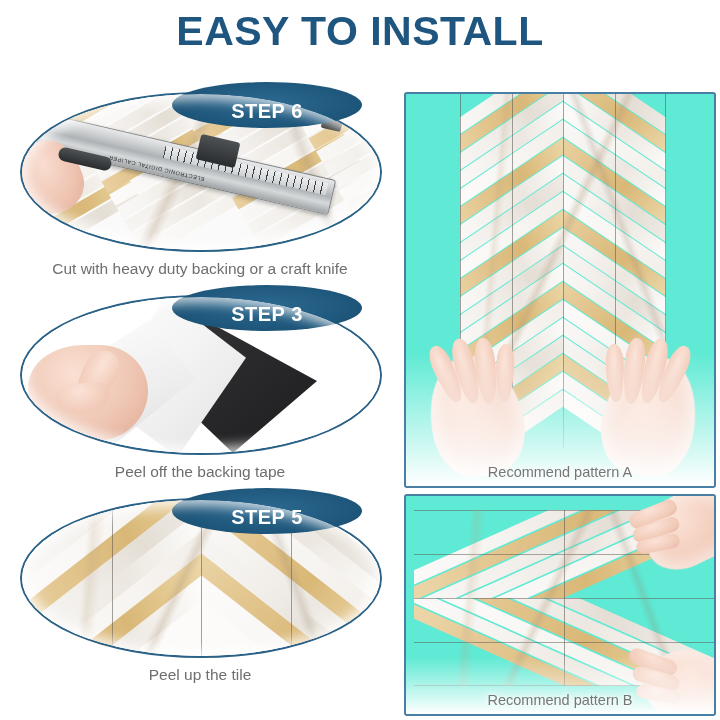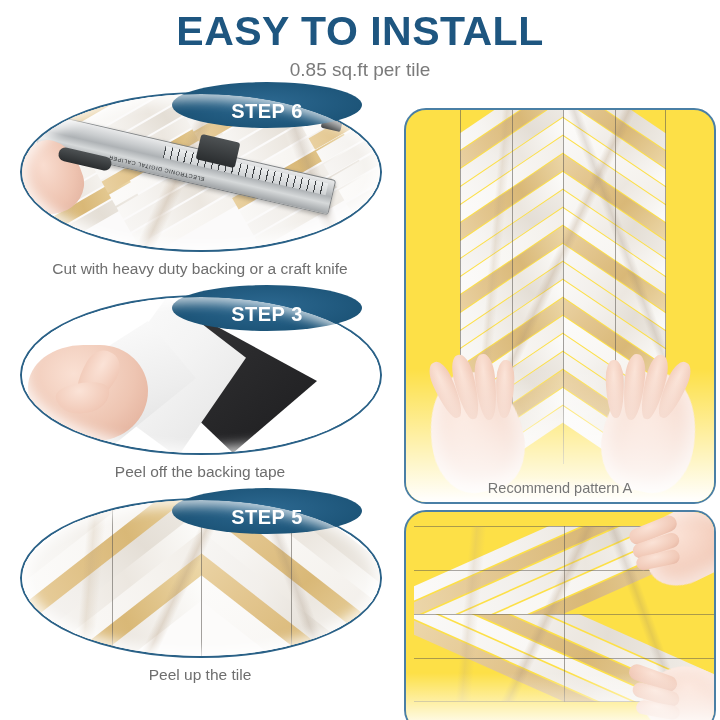--- a/index.html
+++ b/index.html
@@ -133,24 +133,23 @@
       linear-gradient(115deg, rgba(176,150,120,0) 44%, rgba(176,150,120,0.30) 46%, rgba(176,150,120,0) 48%),
       linear-gradient(70deg, rgba(150,130,110,0) 70%, rgba(150,130,110,0.22) 72%, rgba(150,130,110,0) 74%),
       linear-gradient(95deg, rgba(190,165,130,0) 18%, rgba(190,165,130,0.22) 20%, rgba(190,165,130,0) 23%);
     pointer-events: none;
   }
 
   
   .panel {
     position: absolute;
     border: 2px solid #4a7fa5;
-    border-radius: 22px;
-    background: #fde047;
-    overflow: hidden;
-    margin-top: 16px;
+    border-radius: 3px;
+    background: #5eead4;
+    overflow: hidden;
   }
   .panel-a { left: 404px; top: 92px; width: 312px; height: 396px; }
   .panel-b { left: 404px; top: 494px; width: 312px; height: 222px; }
 
   .panel-label {
     position: absolute;
     left: 0; bottom: 6px;
     width: 100%;
     text-align: center;
     font-size: 14.5px;
@@ -287,21 +286,20 @@
     z-index: 7;
   }
 </style>
 </head>
 <body>
 
 <div id="page">
 
   <div class="header">
     <div class="title">EASY TO INSTALL</div>
-    <div class="subtitle">0.85 sq.ft per tile</div>
   </div>
 
   <div class="steps-col">
 
     <div class="step-block step-1">
       <div class="oval-frame">
         <div class="oval-inner">
           <div class="scene">
 
             <div class="chev-field">
@@ -555,15 +553,16 @@
     <div class="finger" style="right:36px;top:10px;width:50px;height:16px;border-radius:8px;transform:rotate(-22deg);"></div>
     <div class="finger" style="right:34px;top:26px;width:48px;height:15px;border-radius:8px;transform:rotate(-18deg);"></div>
     <div class="finger" style="right:34px;top:41px;width:44px;height:14px;border-radius:8px;transform:rotate(-12deg);"></div>
 
     <div class="hand" style="right:-26px;bottom:-10px;width:96px;height:72px;transform:rotate(22deg);"></div>
     <div class="finger" style="right:36px;bottom:44px;width:50px;height:16px;border-radius:8px;transform:rotate(20deg);"></div>
     <div class="finger" style="right:34px;bottom:28px;width:48px;height:15px;border-radius:8px;transform:rotate(16deg);"></div>
     <div class="finger" style="right:34px;bottom:13px;width:44px;height:14px;border-radius:8px;transform:rotate(10deg);"></div>
 
     <div class="fade-bottom" style="height:26%;"></div>
+    <div class="panel-label">Recommend pattern B</div>
   </div>
 
 </div>
 
 </body></html>

